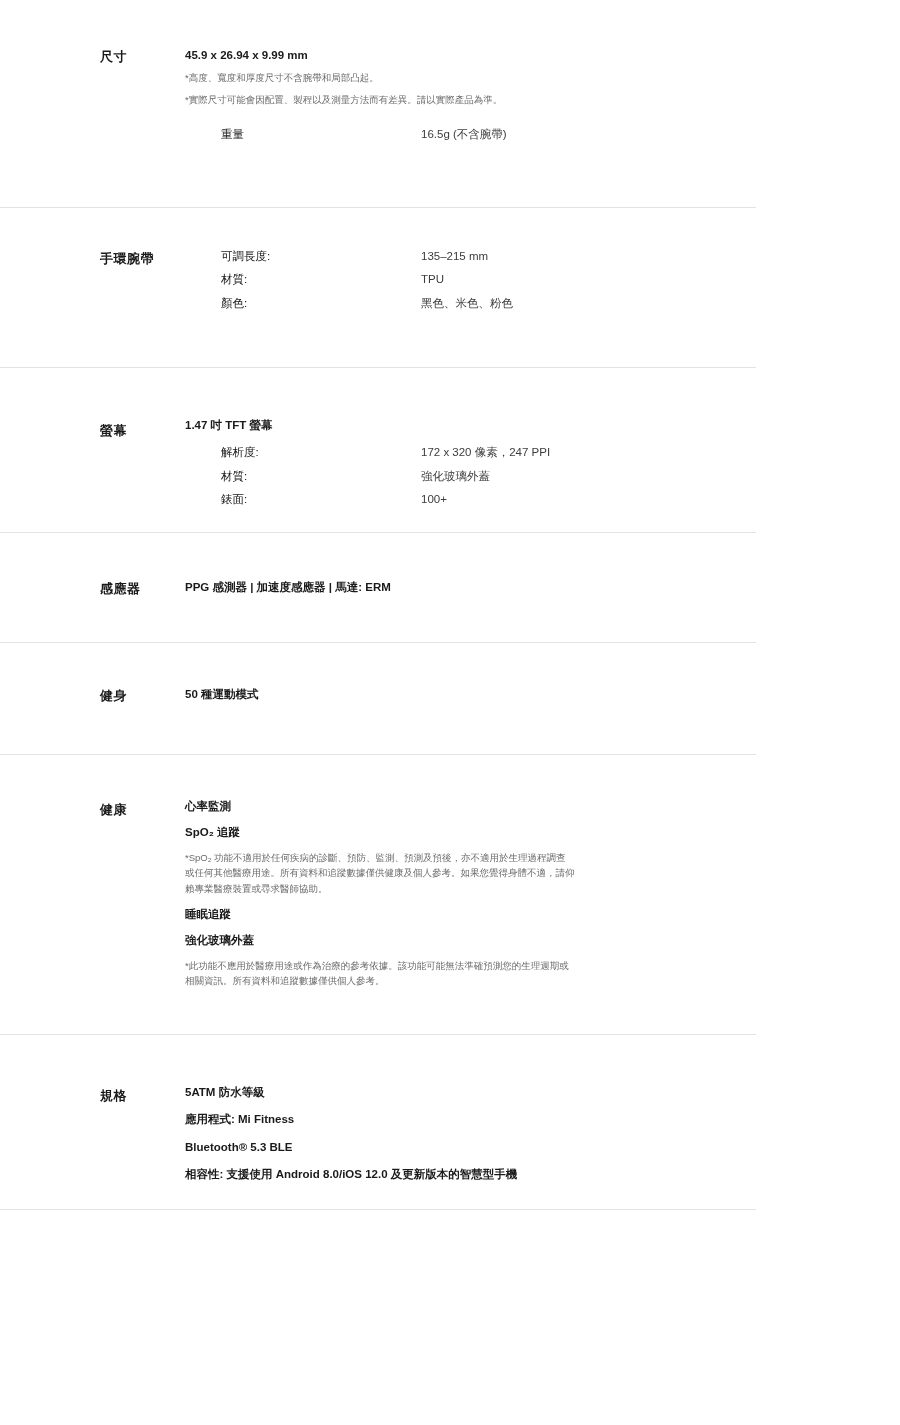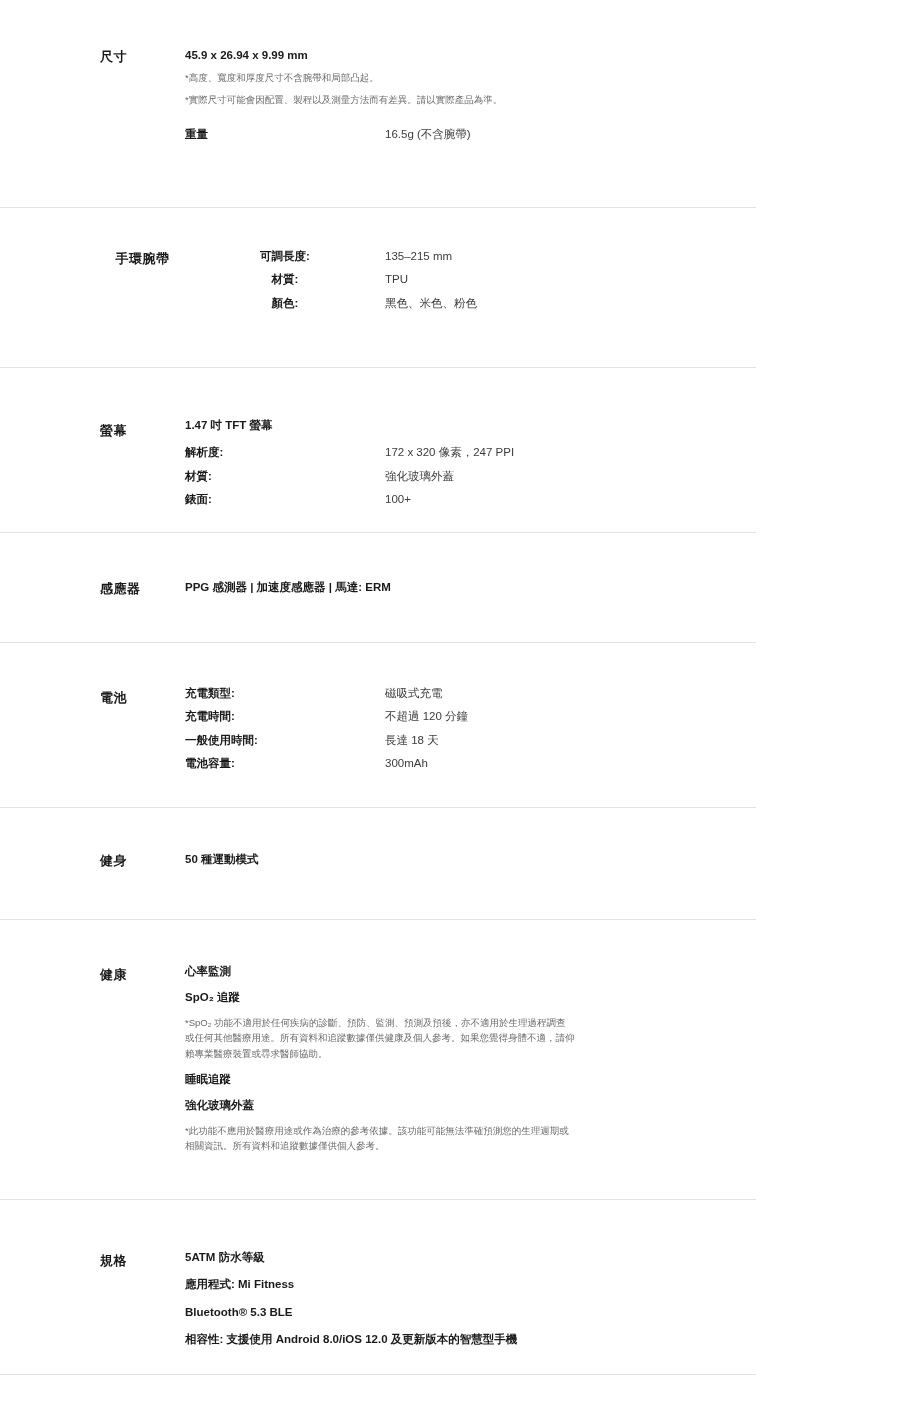--- a/index.html
+++ b/index.html
@@ -40,25 +40,26 @@
     flex: 1 1 auto;
     padding-right: 108px;
   }
   .line {
     display: flex;
     align-items: flex-start;
     margin-bottom: 4px;
   }
   .lbl {
     font-size: 11.5px;
-    font-weight: bold;
+    font-weight: normal;
     color: #1a1a1a;
     width: 200px;
     flex: 0 0 200px;
     line-height: 1.5;
+    margin-left: 36px;
   }
   .val {
     font-size: 11.5px;
     color: #3c3c3c;
     line-height: 1.5;
   }
   .headline {
     font-size: 11.5px;
     font-weight: bold;
     color: #1a1a1a;
@@ -70,21 +71,21 @@
     color: #6b6b6b;
     line-height: 1.65;
     margin-top: 6px;
     margin-bottom: 6px;
     max-width: 390px;
   }
   .note.wide { max-width: 390px; }
 
   
   #row-dimensions { height: 208px; padding-top: 46px; }
-  #row-strap { height: 160px; padding-top: 40px; text-align: center; }
+  #row-strap { height: 160px; padding-top: 40px; }
   #row-display { height: 165px; padding-top: 48px; }
   #row-sensors { height: 110px; padding-top: 45px; }
   #row-battery { height: 165px; padding-top: 42px; }
   #row-fitness { height: 112px; padding-top: 42px; }
   #row-health { height: 280px; padding-top: 42px; }
   #row-specs { height: 175px; padding-top: 48px; }
 
   #row-dimensions .cat-col,
   #row-strap .cat-col,
   #row-display .cat-col,
@@ -169,43 +170,20 @@
 
   <div class="spec-row" id="row-sensors">
     <div class="cat-col">
       <div class="cat-label">感應器</div>
     </div>
     <div class="val-col">
       <div class="headline">PPG 感測器 | 加速度感應器 | 馬達: ERM</div>
     </div>
   </div>
 
-  <div class="spec-row" id="row-battery">
-    <div class="cat-col">
-      <div class="cat-label">電池</div>
-    </div>
-    <div class="val-col stack">
-      <div class="line">
-        <div class="lbl">充電類型:</div>
-        <div class="val">磁吸式充電</div>
-      </div>
-      <div class="line">
-        <div class="lbl">充電時間:</div>
-        <div class="val">不超過 120 分鐘</div>
-      </div>
-      <div class="line">
-        <div class="lbl">一般使用時間:</div>
-        <div class="val">長達 18 天</div>
-      </div>
-      <div class="line">
-        <div class="lbl">電池容量:</div>
-        <div class="val">300mAh</div>
-      </div>
-    </div>
-  </div>
 
   <div class="spec-row" id="row-fitness">
     <div class="cat-col">
       <div class="cat-label">健身</div>
     </div>
     <div class="val-col">
       <div class="headline">50 種運動模式</div>
     </div>
   </div>
 

